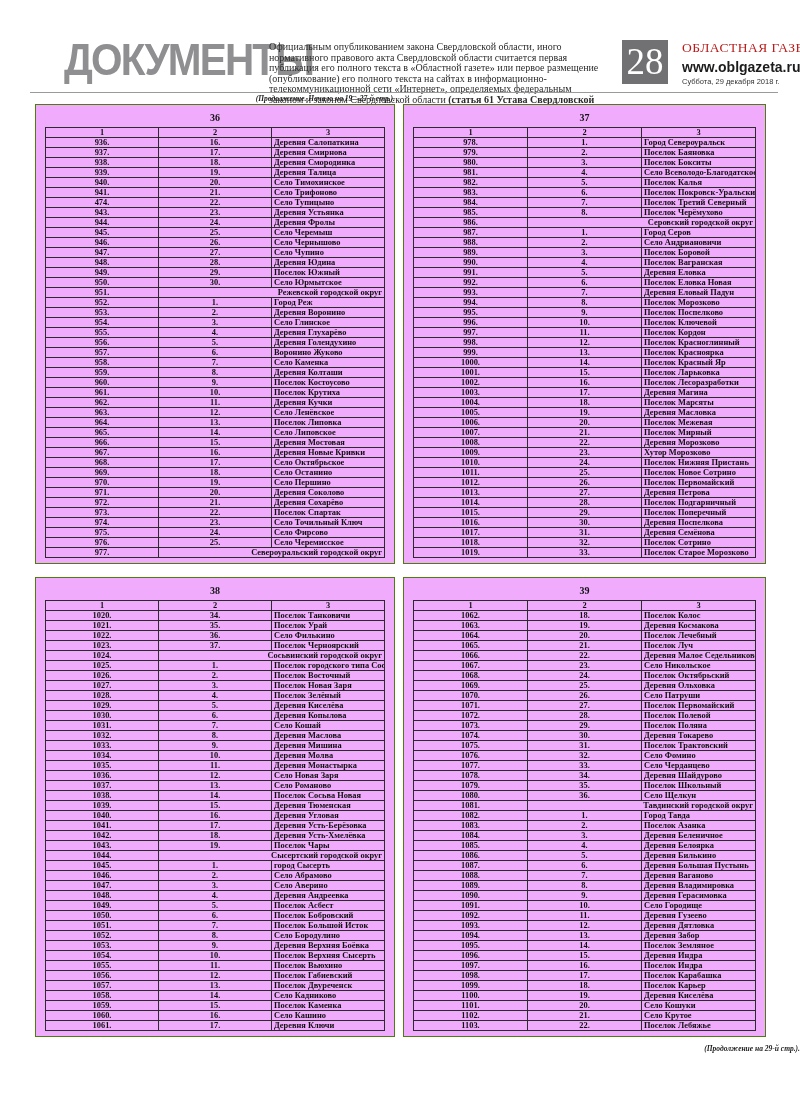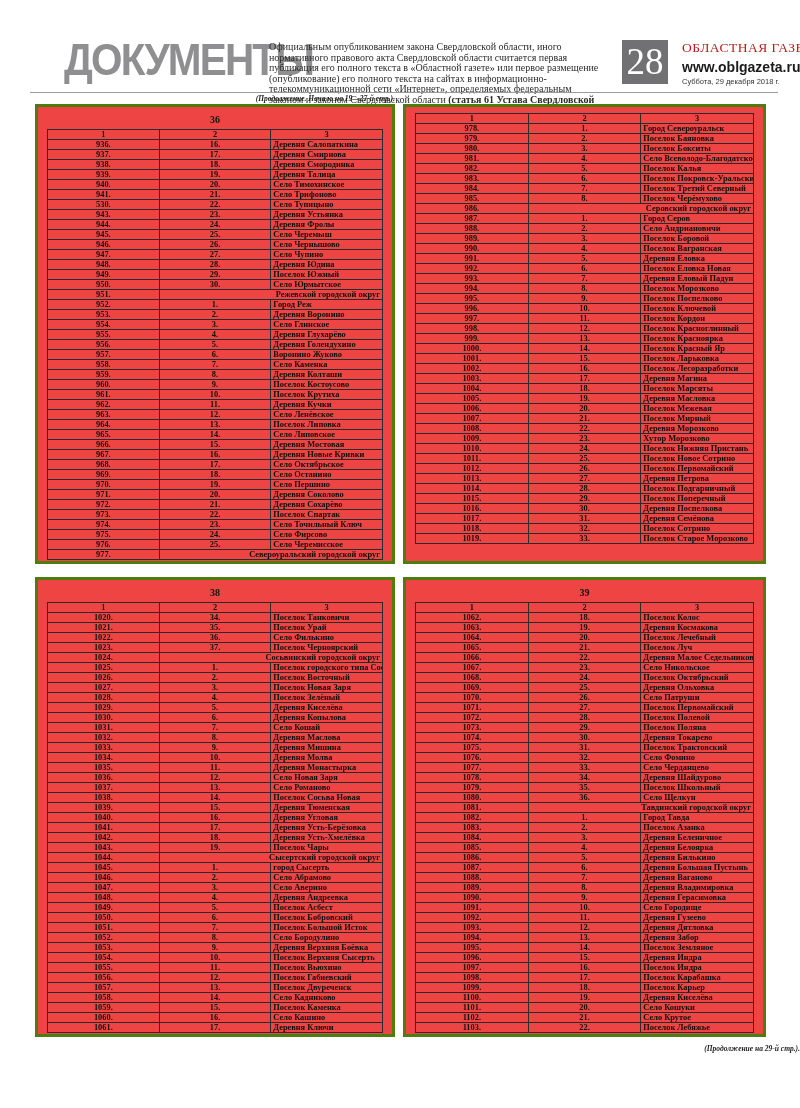--- a/index.html
+++ b/index.html
@@ -41,21 +41,21 @@
   .cont-bottom {
     position:absolute; top:1044px; left:0; width:100%; text-align:right;
     font-size:7.5px; font-weight:bold; font-style:italic; color:#222;
   }
   
   .grid {
     position:absolute; top:104px; left:35px; width:731px;
     display:grid; grid-template-columns:360px 363px; grid-template-rows:460px 460px;
     column-gap:8px; row-gap:13px;
   }
-  .block { border:3px solid #4d7c0f; background:#ef4444; padding:6px 9px 4px; overflow:hidden; }
+  .block { border:1px solid #4d7c0f; background:#f0abfc; padding:6px 9px 4px; overflow:hidden; }
   .tnum { text-align:center; font-weight:bold; font-size:10px; line-height:14px; margin-bottom:2px; }
   table.settlements { width:100%; border-collapse:collapse; table-layout:fixed; }
   table.settlements th, table.settlements td {
     border:1px solid #2b2b2b; font-size:8.4px; line-height:9px; height:10px;
     padding:0 2px; font-weight:bold; color:#0f0f0f; overflow:hidden; white-space:nowrap;
   }
   table.settlements th { text-align:center; }
   td.c1 { width:46px; text-align:center; }
   td.c2 { width:40px; text-align:center; }
   td.c3 { text-align:left; padding-left:6px; }
@@ -116,21 +116,21 @@
               <td class="c1">940.</td>
               <td class="c2">20.</td>
               <td class="c3">Село Тимохинское</td>
             </tr>
             <tr>
               <td class="c1">941.</td>
               <td class="c2">21.</td>
               <td class="c3">Село Трифоново</td>
             </tr>
             <tr>
-              <td class="c1">530.</td>
+              <td class="c1">474.</td>
               <td class="c2">22.</td>
               <td class="c3">Село Тупицыно</td>
             </tr>
             <tr>
               <td class="c1">943.</td>
               <td class="c2">23.</td>
               <td class="c3">Деревня Устьянка</td>
             </tr>
             <tr>
               <td class="c1">944.</td>
@@ -297,20 +297,21 @@
               <td class="c3">Село Черемисское</td>
             </tr>
             <tr>
               <td class="c1">977.</td>
               <td class="grp" colspan="2">Североуральский городской округ</td>
             </tr>
           </tbody>
         </table>
     </section>
     <section class="block">
+      <div class="tnum">37</div>
       <table class="settlements">
           <thead>
             <tr>
               <th>1</th>
               <th>2</th>
               <th>3</th>
             </tr>
           </thead>
           <tbody>
             <tr>

